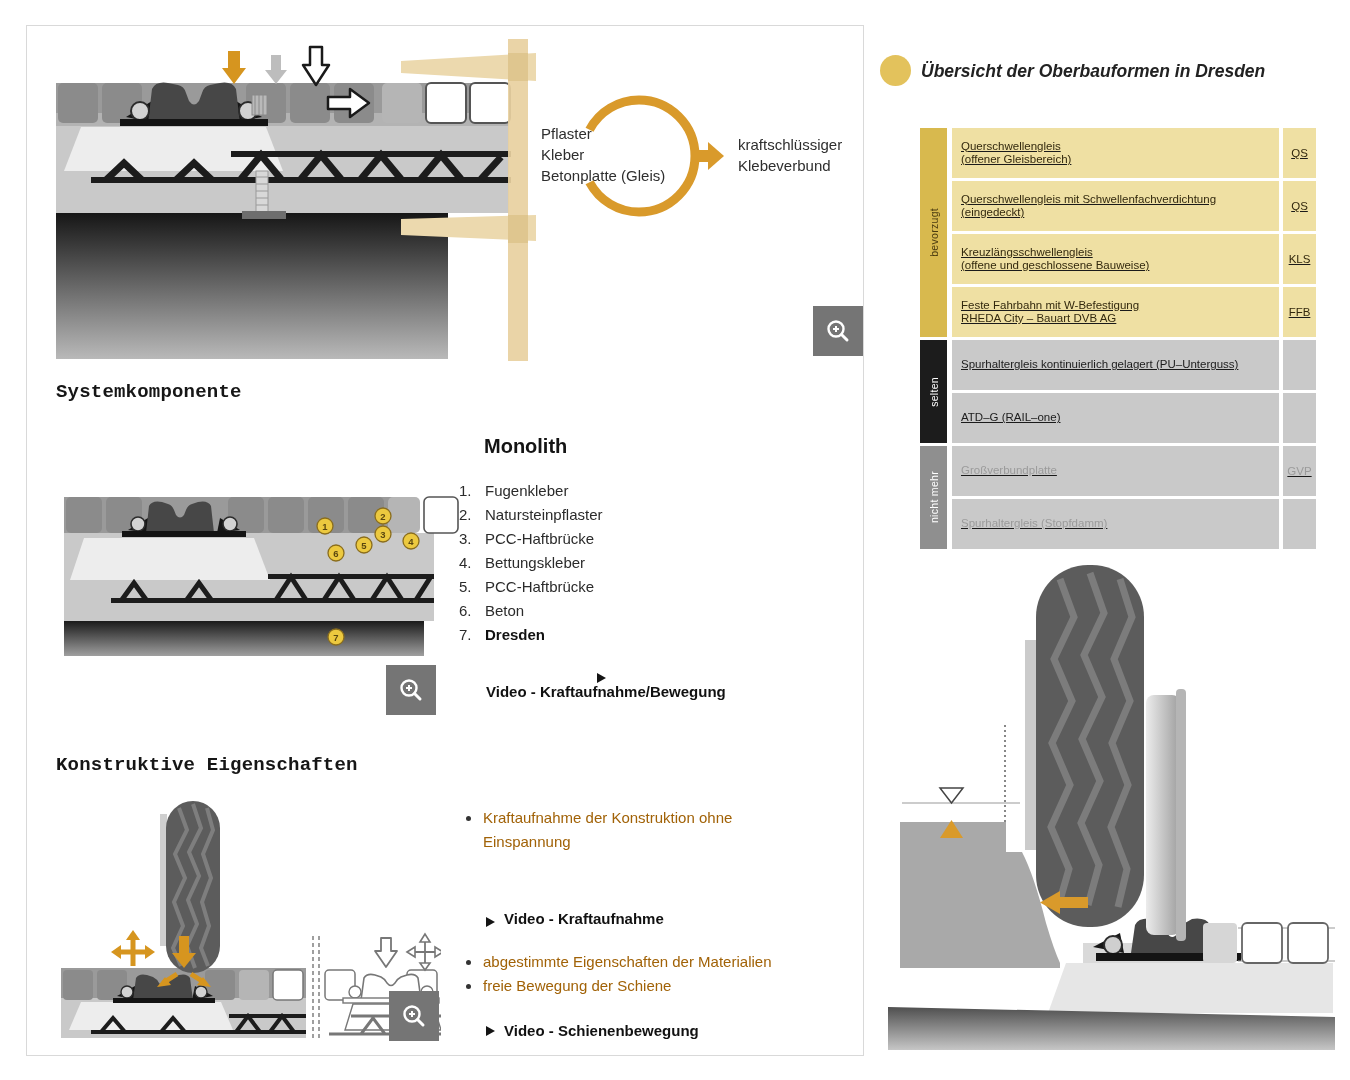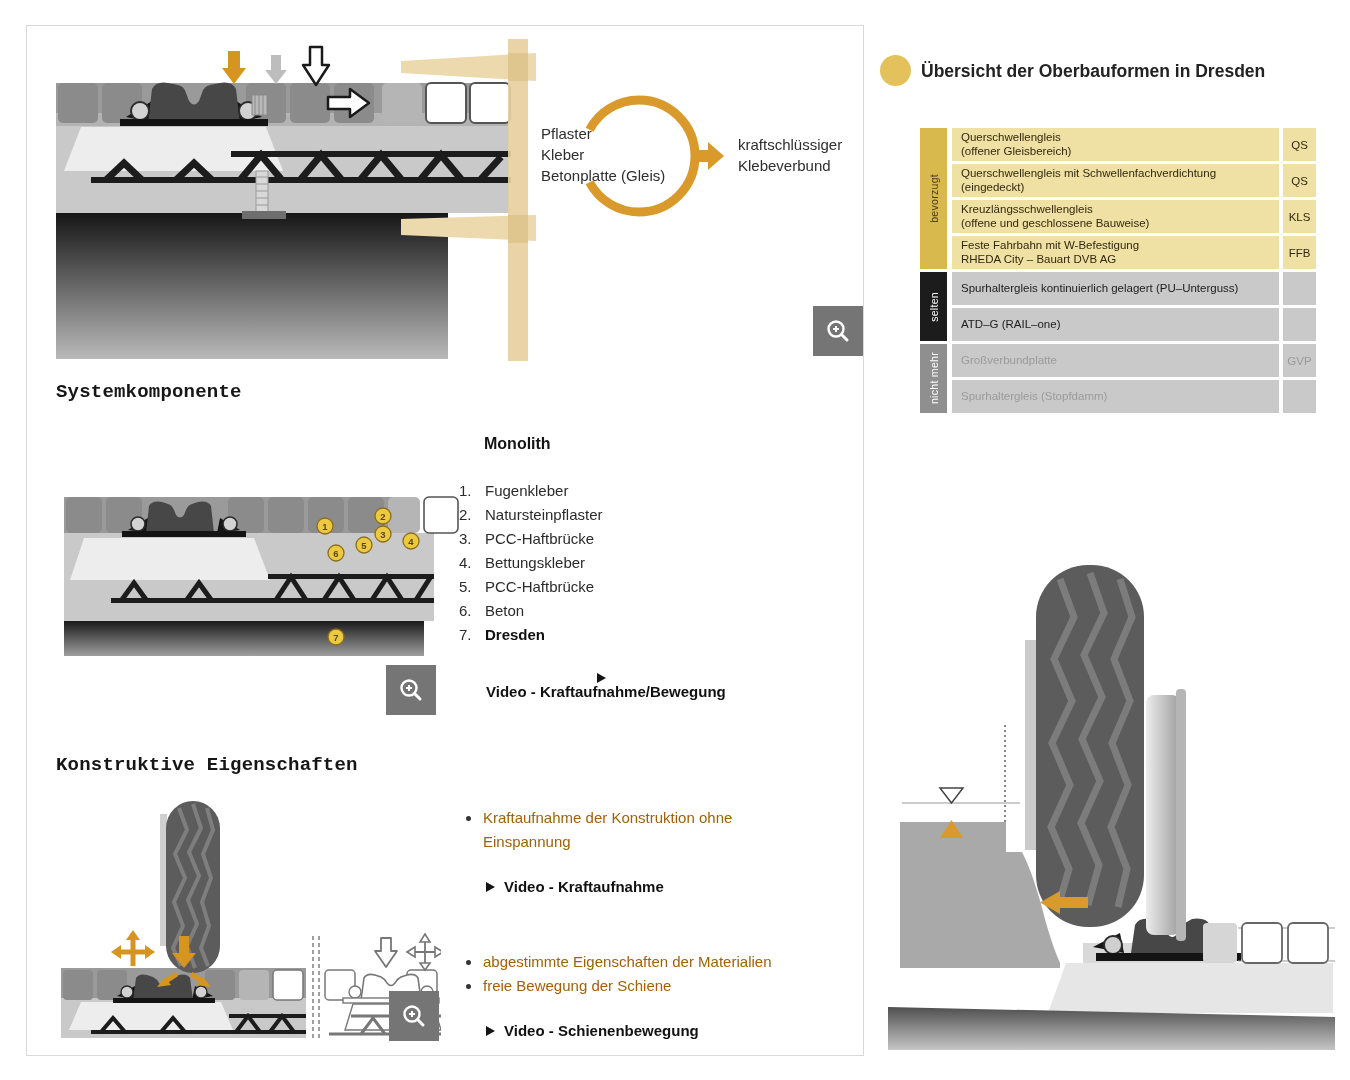--- a/index.html
+++ b/index.html
@@ -16,40 +16,40 @@
   .section-heading{
     position:absolute;font-size:19px;font-weight:bold;color:#161616;letter-spacing:.2px;font-family:Liberation Mono, monospace;
   }
   .diagram-label{position:absolute;font-size:15px;line-height:21px;color:#2e2e2e;}
   
   .zoom-btn{
     position:absolute;width:50px;height:50px;background:#757575;border:none;padding:0;
     display:flex;align-items:center;justify-content:center;cursor:pointer;
   }
   
-  .monolith-heading{position:absolute;font-size:16px;font-weight:bold;color:#141414;}
+  .monolith-heading{position:absolute;font-size:20px;font-weight:bold;color:#141414;}
   ol.components{position:absolute;list-style:none;margin:0;padding:0;font-size:15px;color:#2b2b2b;}
   ol.components li{display:flex;height:24px;align-items:center;}
   ol.components .num{width:20px;text-align:left;margin-right:6px;}
   ol.components li.bold .lbl{font-weight:bold;color:#111;}
   .video-link{position:absolute;display:flex;align-items:center;font-size:15px;font-weight:bold;color:#111;cursor:pointer;}
   .play-icon{width:0;height:0;border-left:9px solid #141414;border-top:5.5px solid transparent;border-bottom:5.5px solid transparent;margin-right:9px;}
   .bullet{position:absolute;display:flex;font-size:15px;line-height:24px;color:#a16207;width:330px;}
   .dot{flex:0 0 5px;width:5px;height:5px;border-radius:50%;background:#333;margin:10px 12px 0 0;}
   
   .ov-circle{position:absolute;left:880px;top:55px;width:31px;height:31px;border-radius:50%;background:#e3c25c;}
-  .ov-title{position:absolute;left:921px;top:61px;font-size:17.5px;font-weight:bold;color:#222;}
+  .ov-title{position:absolute;left:921px;top:61px;font-size:17.5px;font-weight:bold;font-style:italic;color:#222;}
   .ov-table{position:absolute;left:920px;top:128px;width:400px;}
   .ov-group{display:flex;margin-bottom:3px;}
   .ov-strip{flex:0 0 27px;margin-right:5px;display:flex;align-items:center;justify-content:center;}
   .ov-strip span{
     writing-mode:vertical-rl;transform:rotate(180deg);font-size:10.5px;letter-spacing:.3px;white-space:nowrap;
   }
   .ov-rows{flex:1;display:flex;flex-direction:column;}
-  .ov-row{display:flex;height:33px;margin-bottom:3px;}
+  .ov-row{display:flex;height:50px;margin-bottom:3px;text-decoration:underline;}
   .ov-row:last-child{margin-bottom:0;}
   .ov-cell-text{width:327px;display:flex;flex-direction:column;justify-content:center;padding-left:9px;box-sizing:border-box;font-size:11.5px;line-height:13.5px;}
   .ov-cell-code{width:33px;margin-left:4px;display:flex;align-items:center;justify-content:center;font-size:11.5px;}
   .cell-line:empty{display:none;}
   
   .g-bevorzugt .ov-strip{background:#d8b94e;}
   .g-bevorzugt .ov-strip span{color:#4a3b10;}
   .g-bevorzugt .ov-cell-text,.g-bevorzugt .ov-cell-code{background:#efe0a3;color:#33290e;}
   .g-selten .ov-strip{background:#1c1c1c;}
   .g-selten .ov-strip span{color:#ffffff;}
@@ -330,21 +330,21 @@
       <circle cx="12" cy="12" r="7.5" fill="none" stroke="#fff" stroke-width="2.4"></circle>
       <path d="M17.5,17.5 L23,23" stroke="#fff" stroke-width="3" stroke-linecap="round"></path>
       <path d="M12,9 V15 M9,12 H15" stroke="#fff" stroke-width="2"></path>
     </svg>
   </button>
 
   <div class="bullet" style="left:439px;top:780px;width:320px;">
     <span class="dot"></span>
     <span>Kraftaufnahme der Konstruktion ohne Einspannung</span>
   </div>
-  <div class="video-link" style="left:459px;top:852px;">
+  <div class="video-link" style="left:459px;top:884px;align-items:flex-end;">
     <span class="play-icon"></span>
     <span>Video - Kraftaufnahme</span>
   </div>
   <div class="bullet" style="left:439px;top:924px;width:340px;">
     <span class="dot"></span>
     <span>abgestimmte Eigenschaften der Materialien</span>
   </div>
   <div class="bullet" style="left:439px;top:948px;width:340px;">
     <span class="dot"></span>
     <span>freie Bewegung der Schiene</span>

